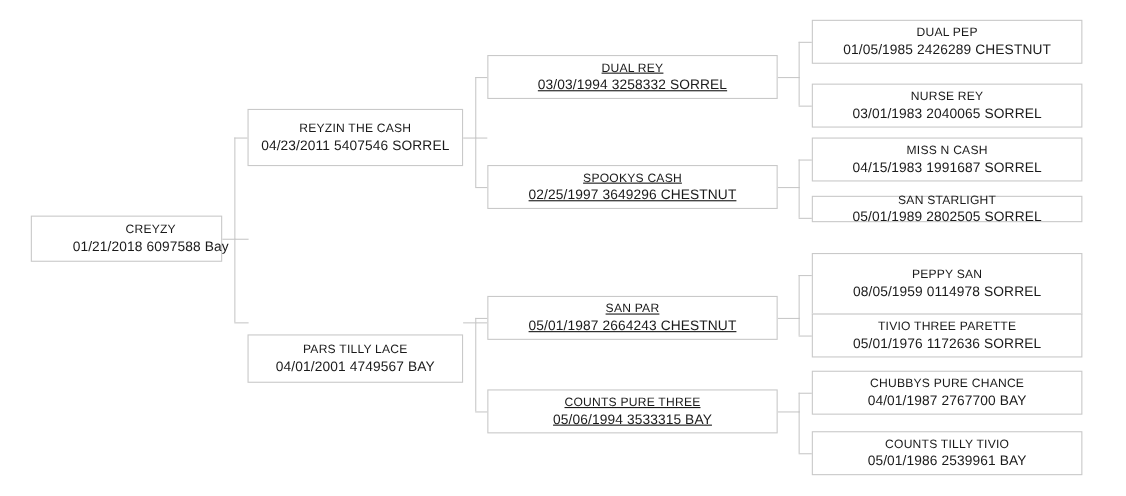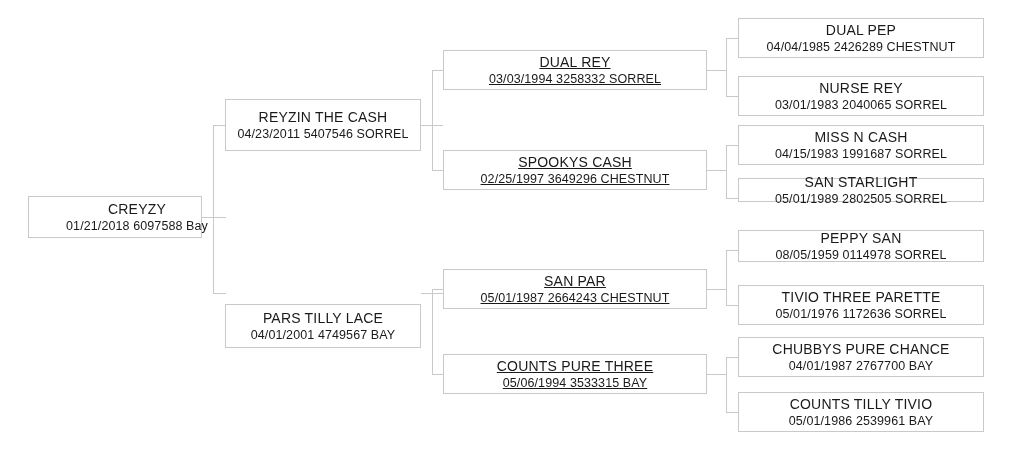--- a/index.html
+++ b/index.html
@@ -34,21 +34,21 @@
     display: flex;
     flex-direction: column;
     align-items: center;
     justify-content: center;
     text-align: center;
     color: #1a1a1a;
     line-height: 1.30;
     padding: 2px 4px;
   }
   .node .nm {
-    font-size: 14px;
+    font-size: 11px;
     letter-spacing: 0.2px;
     white-space: nowrap;
   }
   .node .dt {
     font-size: 12.5px;
     letter-spacing: 0.1px;
     white-space: nowrap;
   }
   .node.wrap3 .dt { white-space: normal; }
 
@@ -131,35 +131,35 @@
     <div class="nm">SAN PAR</div>
     <div class="dt">05/01/1987 2664243 CHESTNUT</div>
   </div>
   <div class="node gen2" style="top:354px; height:40px;">
     <div class="nm">COUNTS PURE THREE</div>
     <div class="dt">05/06/1994 3533315 BAY</div>
   </div>
 
   <div class="node gen3" style="top:18px; height:40px;">
     <div class="nm">DUAL PEP</div>
-    <div class="dt">04/04/1985 2426289 CHESTNUT</div>
+    <div class="dt">01/05/1985 2426289 CHESTNUT</div>
   </div>
   <div class="node gen3" style="top:76px; height:40px;">
     <div class="nm">NURSE REY</div>
     <div class="dt">03/01/1983 2040065 SORREL</div>
   </div>
   <div class="node gen3" style="top:125px; height:40px;">
     <div class="nm">MISS N CASH</div>
     <div class="dt">04/15/1983 1991687 SORREL</div>
   </div>
   <div class="node gen3" style="top:178px; height:24px;">
     <div class="nm">SAN STARLIGHT</div>
     <div class="dt">05/01/1989 2802505 SORREL</div>
   </div>
-  <div class="node gen3" style="top:230px; height:32px;">
+  <div class="node gen3" style="top:230px; height:56px;">
     <div class="nm">PEPPY SAN</div>
     <div class="dt">08/05/1959 0114978 SORREL</div>
   </div>
   <div class="node gen3" style="top:285px; height:40px;">
     <div class="nm">TIVIO THREE PARETTE</div>
     <div class="dt">05/01/1976 1172636 SORREL</div>
   </div>
   <div class="node gen3" style="top:337px; height:40px;">
     <div class="nm">CHUBBYS PURE CHANCE</div>
     <div class="dt">04/01/1987 2767700 BAY</div>

